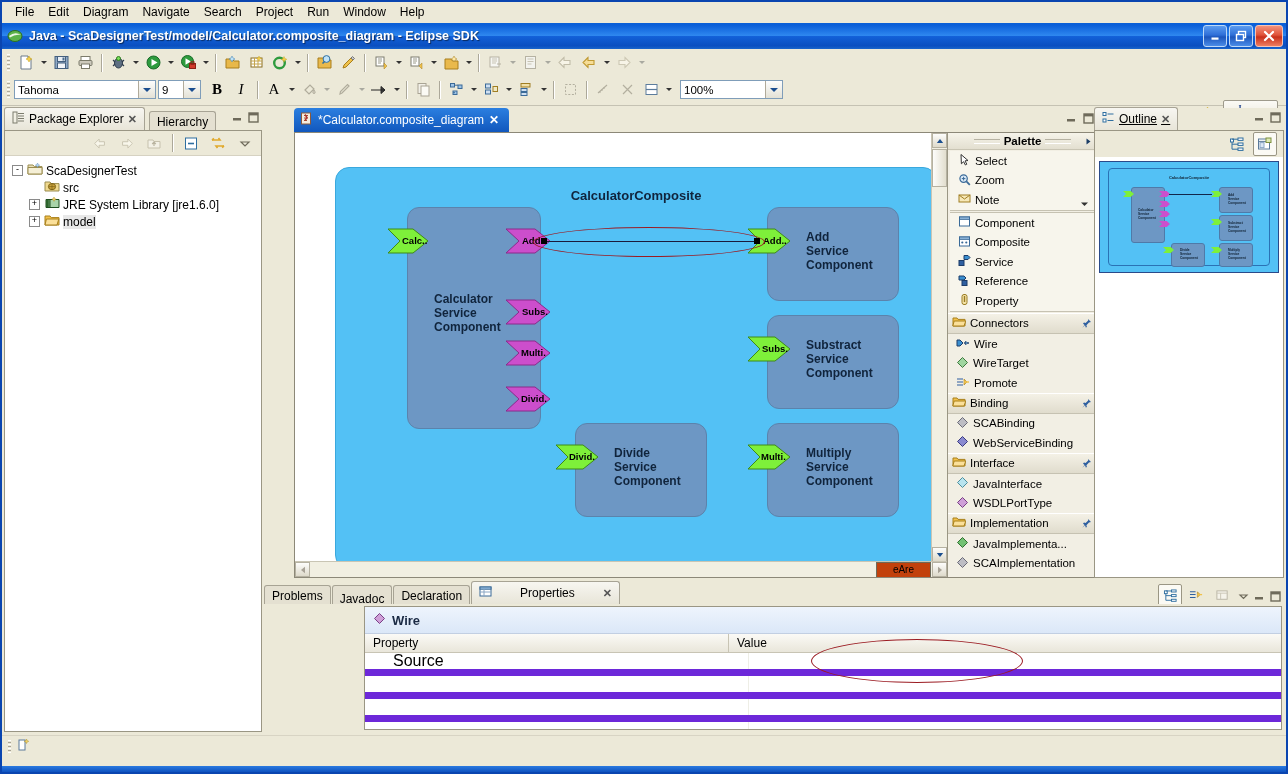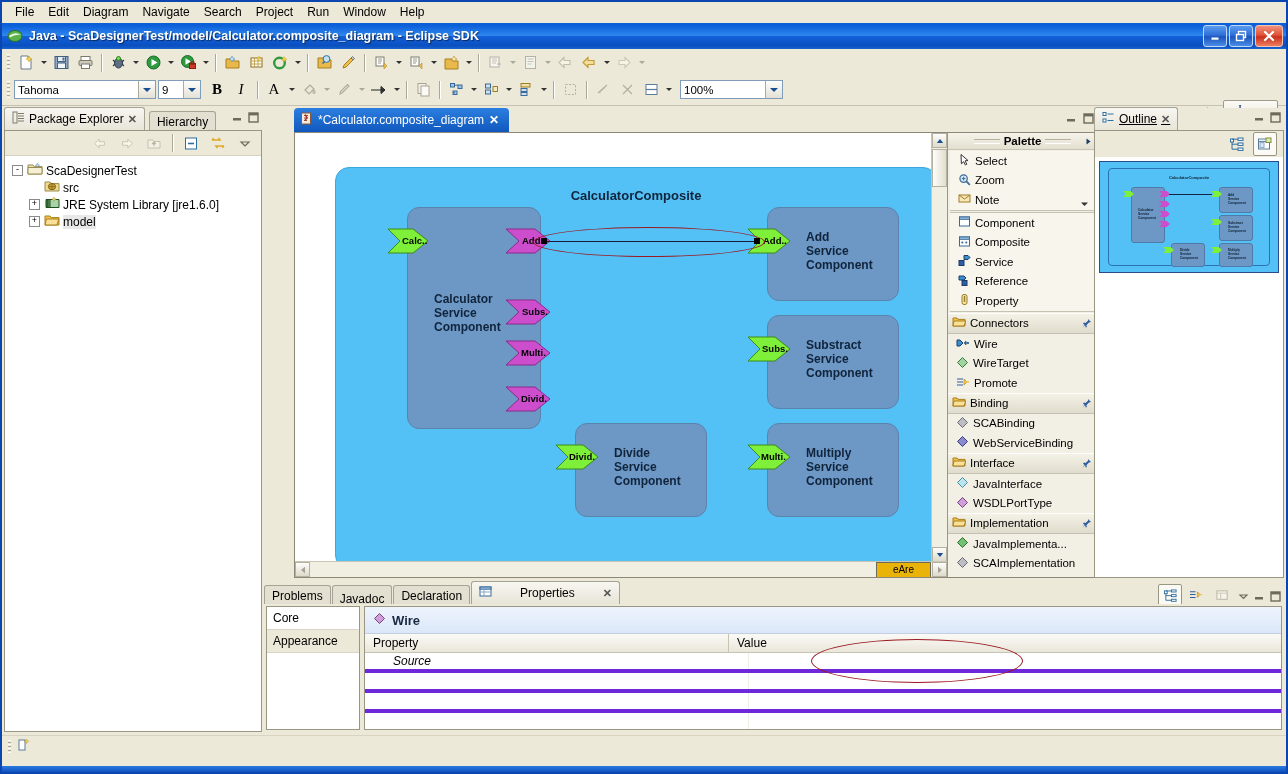--- a/index.html
+++ b/index.html
@@ -163,21 +163,21 @@
         border-bottom:1px solid #d9d5c6;background:#ece9d8;}
   .ptab.sel{background:#fff;border-right:1px solid #fff;}
   #proppane{position:absolute;left:100px;right:2px;top:2px;bottom:2px;
             border:1px solid #9a9684;background:#fff;box-sizing:border-box;overflow:hidden;}
   #propheader{height:26px;background:linear-gradient(to bottom,#eef4fd,#dbe7f8);
               display:flex;align-items:center;gap:6px;padding-left:8px;
               border-bottom:1px solid #c2cfe2;font-weight:bold;font-size:13px;color:#1b2a44;}
   .ptblhdr{height:18px;display:flex;background:linear-gradient(to bottom,#fbfaf6,#e9e6da);
            border-bottom:1px solid #c8c4b4;font-size:12px;}
   .ptblhdr div{padding-left:8px;display:flex;align-items:center;}
-  .ptblrow{height:16px;display:flex;font-size:12px;border-bottom:4px solid #6d28d9;font-style:italic;}
+  .ptblrow{height:16px;display:flex;font-size:16px;border-bottom:7px solid #6d28d9;}
   .ptblrow .pc1{padding-left:28px;display:flex;align-items:center;}
   .ptblrow .pc2{display:flex;align-items:center;gap:5px;padding-left:8px;}
   
   #statusbar{position:absolute;left:0;right:0;bottom:0;height:36px;background:#ece9d8;
              border-top:1px solid #d8d4c4;}
   #statusbar .srow{height:22px;display:flex;align-items:center;padding-left:6px;gap:6px;}
   #statusbar .botline{position:absolute;left:0;right:0;bottom:0;height:6px;
                       background:linear-gradient(to bottom,#2a7ae0,#0f53c0);}
   .dots{width:3px;height:14px;
         background:repeating-linear-gradient(to bottom,#fff 0 1px,transparent 1px 2px,#a9a395 2px 3px,transparent 3px 4px);}
@@ -825,21 +825,21 @@
           <div class="sbbtn" style="left:0;top:0;">
             <svg width="8" height="8" viewBox="0 0 8 8">
                 <path d="M2 4l4-3.2v6.4z" fill="#a8a296"></path>
               </svg>
           </div>
           <div class="sbbtn" style="right:0;top:0;">
             <svg width="8" height="8" viewBox="0 0 8 8">
                 <path d="M6 4L2 7.2V.8z" fill="#a8a296"></path>
               </svg>
           </div>
-          <div style="position:absolute;right:16px;top:0;height:28px;background:#eab308;border:1px solid #6e6a5a;
+          <div style="position:absolute;right:16px;top:0;height:28px;background:#c2410c;border:1px solid #6e6a5a;
                       font-size:10px;line-height:13px;padding:0 16px;box-sizing:border-box;">eAre</div>
         </div>
 
         <div id="palette">
           <div id="palhead">
             <span class="ln"></span>
             <span>Palette</span>
             <span class="ln"></span>
             <span class="pin">
               <svg width="9" height="9" viewBox="0 0 9 9">
@@ -1247,24 +1247,20 @@
           <span class="minmax">
             <svg width="13" height="13" viewBox="0 0 13 13">
                 <rect x="2" y="2" width="9" height="9" fill="none" stroke="#6e6a5a" stroke-width="1.4"></rect>
                 <rect x="2" y="2" width="9" height="2.4" fill="#6e6a5a"></rect>
               </svg>
           </span>
         </div>
       </div>
 
       <div id="propbody">
-        <div id="proptabcol">
-          <div class="ptab sel">Core</div>
-          <div class="ptab">Appearance</div>
-        </div>
 
         <div id="proppane">
           <div id="propheader">
             <span>
               <svg width="13" height="13" viewBox="0 0 13 13">
                   <path d="M6.5 1.5l5 5-5 5-5-5z" fill="#cfa0d8" stroke="#7a3f86"></path>
                 </svg>
             </span>
             <span>Wire</span>
           </div>

